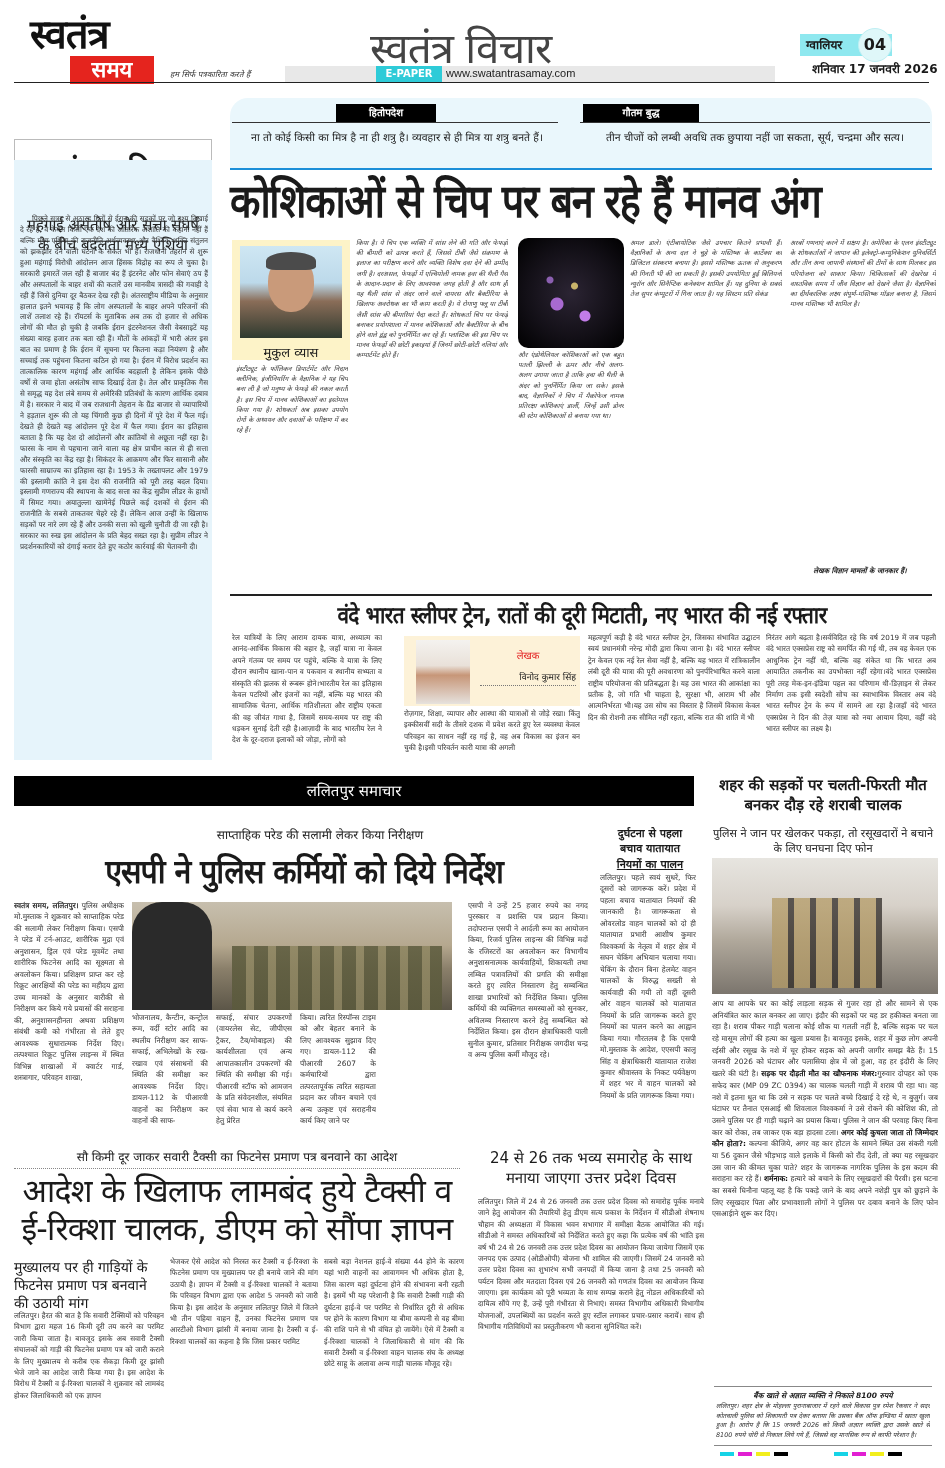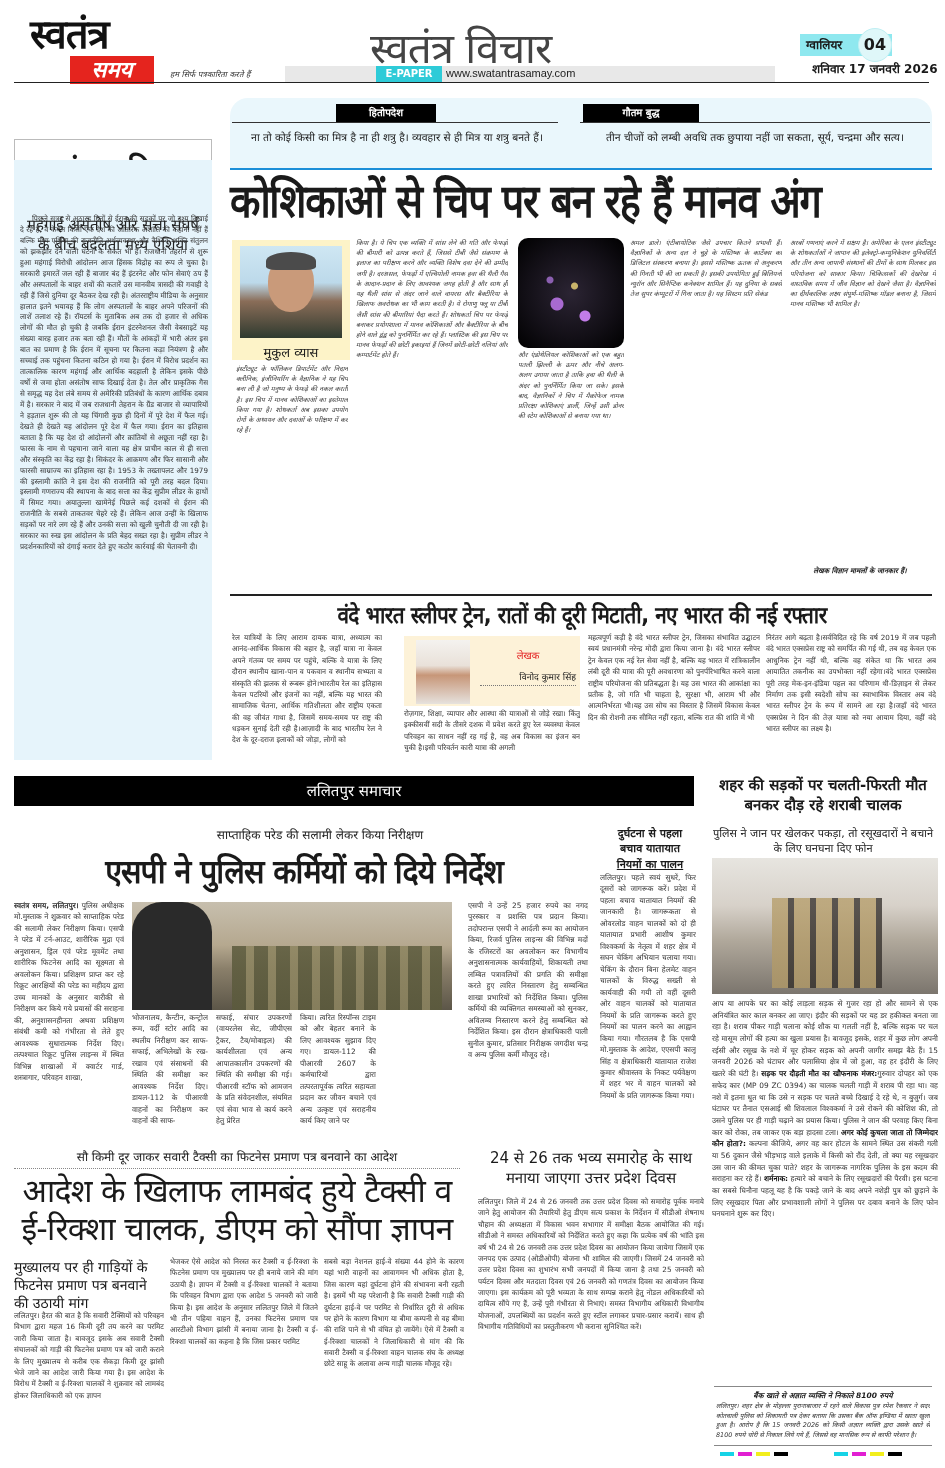--- a/index.html
+++ b/index.html
@@ -2,21 +2,21 @@
 <html><head>
 <meta charset="utf-8">
 <style>
   * { box-sizing: border-box; margin: 0; padding: 0; }
   html, body { width: 945px; height: 1468px; background: #ffffff; overflow: hidden; }
   body { position: relative; font-family: "DejaVu Sans", sans-serif; color: #1a1a1a; }
   .abs { position: absolute; }
 
   
   .logo-top { left: 30px; top: 14px; font-size: 40px; font-weight: bold; font-family: "DejaVu Serif", serif; color: #111; letter-spacing: -1px; line-height: 1; }
-  .logo-bot { left: 70px; top: 56px; width: 84px; height: 28px; background: #e5241e; color: #fff; font-size: 22px; font-weight: bold; text-align: center; line-height: 28px; font-style: italic; }
+  .logo-bot { left: 70px; top: 56px; width: 84px; height: 28px; background: #e5241e; color: #fff; font-size: 22px; font-weight: bold; text-align: center; line-height: 28px; }
   .tagline { left: 170px; top: 68px; font-size: 8px; font-style: italic; color: #333; font-family: "DejaVu Serif", serif; }
   .master-title { left: 370px; top: 18px; font-size: 42px; color: #444; font-family: "DejaVu Sans", sans-serif; letter-spacing: -1px; }
   .epaper-bar { left: 285px; top: 66px; width: 490px; height: 16px; background: #e8e8e8; }
   .epaper-tag { left: 376px; top: 66px; width: 66px; height: 16px; background: #2ecbd8; color: #fff; font-size: 10px; font-weight: bold; text-align: center; line-height: 16px; }
   .epaper-url { left: 446px; top: 67px; font-size: 11px; color: #222; font-family: "Liberation Sans", sans-serif; }
   .masthead-rule { left: 14px; top: 82px; width: 915px; height: 1px; background: #222; }
   .city-badge { left: 800px; top: 34px; width: 92px; height: 22px; background: #8fe8ef; font-size: 12px; font-weight: bold; line-height: 22px; padding-left: 6px; }
   .page-num { left: 858px; top: 28px; width: 34px; height: 34px; border-radius: 50%; background: #dff7f9; border: 1px solid #bfeff3; font-size: 16px; font-weight: bold; text-align: center; line-height: 32px; }
   .date-line { left: 812px; top: 60px; font-size: 12px; font-weight: bold; }
 
@@ -189,21 +189,21 @@
 </div>
 <div class="abs sp-col side-col">ललितपुर। पहले स्वयं सुधरें, फिर दूसरों को जागरूक करें। प्रदेश में पहला बचाव यातायात नियमों की जानकारी है। जागरूकता से ओवरलोड वाहन चालकों को दो ही यातायात प्रभारी आशीष कुमार विश्वकर्मा के नेतृत्व में शहर क्षेत्र में सघन चेकिंग अभियान चलाया गया। चेकिंग के दौरान बिना हेलमेट वाहन चालकों के विरुद्ध सख्ती से कार्यवाही की गयी तो वहीं दूसरी ओर वाहन चालकों को यातायात नियमों के प्रति जागरूक करते हुए नियमों का पालन करने का आह्वान किया गया। गौरतलब है कि एसपी मो.मुस्ताक के आदेश, एएसपी कालू सिंह व क्षेत्राधिकारी यातायात राजेश कुमार श्रीवास्तव के निकट पर्यवेक्षण में शहर भर में वाहन चालकों को नियमों के प्रति जागरूक किया गया।</div>
 
 <div class="abs rc-head">शहर की सड़कों पर चलती-फिरती मौत बनकर दौड़ रहे शराबी चालक</div>
 <div class="abs rc-sub">पुलिस ने जान पर खेलकर पकड़ा, तो रसूखदारों ने बचाने के लिए घनघना दिए फोन</div>
 <div class="abs rc-photo"></div>
 <div class="abs rc-body">
   <span>आप या आपके घर का कोई लाड़ला सड़क से गुजर रहा हो और सामने से एक अनियंत्रित कार काल बनकर आ जाए। इंदौर की सड़कों पर यह डर हकीकत बनता जा रहा है। शराब पीकर गाड़ी चलाना कोई शौक या गलती नहीं है, बल्कि सड़क पर चल रहे मासूम लोगों की हत्या का खुला प्रयास है। बावजूद इसके, शहर में कुछ लोग अपनी रईसी और रसूख के नशे में चूर होकर सड़क को अपनी जागीर समझ बैठे हैं। 15 जनवरी 2026 को घंटाघर और पलासिया क्षेत्र में जो हुआ, वह हर इंदौरी के लिए खतरे की घंटी है।</span>
   <b>सड़क पर दौड़ती मौत का खौफनाक मंजर:</b><span>गुरुवार दोपहर को एक सफेद कार (MP 09 ZC 0394) का चालक चलती गाड़ी में शराब पी रहा था। वह नशे में इतना धुत था कि उसे न सड़क पर चलते बच्चे दिखाई दे रहे थे, न बुजुर्ग। जब घंटाघर पर तैनात एसआई श्री शिवलाल विश्वकर्मा ने उसे रोकने की कोशिश की, तो उसने पुलिस पर ही गाड़ी चढ़ाने का प्रयास किया। पुलिस ने जान की परवाह किए बिना कार को रोका, तब जाकर एक बड़ा हादसा टला।</span>
   <b>अगर कोई कुचला जाता तो जिम्मेदार कौन होता?:</b> <span>कल्पना कीजिये, अगर वह कार होटल के सामने स्थित उस संकरी गली या 56 दुकान जैसे भीड़भाड़ वाले इलाके में किसी को रौंद देती, तो क्या यह रसूखदार उस जान की कीमत चुका पाते? शहर के जागरूक नागरिक पुलिस के इस कदम की सराहना कर रहे हैं।</span>
-  <b>शर्मनाक:</b> <span>हत्यारे को बचाने के लिए रसूखदारों की पैरवी। इस घटना का सबसे घिनौना पहलू यह है कि पकड़े जाने के बाद अपने नशेड़ी पुत्र को छुड़ाने के लिए रसूखदार पिता और प्रभावशाली लोगों ने पुलिस पर दबाव बनाने के लिए फोन घनघनाने शुरू कर दिए।</span>
+  <b>शर्मनाक:</b> <span>हत्यारे को बचाने के लिए रसूखदारों की पैरवी। इस घटना का सबसे घिनौना पहलू यह है कि पकड़े जाने के बाद अपने नशेड़ी पुत्र को छुड़ाने के लिए रसूखदार पिता और प्रभावशाली लोगों ने पुलिस पर दबाव बनाने के लिए फोन एसआईाने शुरू कर दिए।</span>
 </div>
 
 <div class="abs tx-sub">सौ किमी दूर जाकर सवारी टैक्सी का फिटनेस प्रमाण पत्र बनवाने का आदेश</div>
 <div class="abs tx-head">आदेश के खिलाफ लामबंद हुये टैक्सी व ई-रिक्शा चालक, डीएम को सौंपा ज्ञापन</div>
 <div class="abs tx-sub2">मुख्यालय पर ही गाड़ियों के फिटनेस प्रमाण पत्र बनवाने की उठायी मांग</div>
 <div class="abs tx-col tx1">ललितपुर। हैरत की बात है कि सवारी टैक्सियों को परिवहन विभाग द्वारा महज 16 किमी दूरी तय करने का परमिट जारी किया जाता है। बावजूद इसके अब सवारी टैक्सी संचालकों को गाड़ी की फिटनेस प्रमाण पत्र को जारी कराने के लिए मुख्यालय से करीब एक सैकड़ा किमी दूर झांसी भेजे जाने का आदेश जारी किया गया है। इस आदेश के विरोध में टैक्सी व ई-रिक्शा चालकों ने शुक्रवार को लामबंद होकर जिलाधिकारी को एक ज्ञापन</div>
 <div class="abs tx-col tx2">भेजकर ऐसे आदेश को निरस्त कर टैक्सी व ई-रिक्शा के फिटनेस प्रमाण पत्र मुख्यालय पर ही बनाये जाने की मांग उठायी है। ज्ञापन में टैक्सी व ई-रिक्शा चालकों ने बताया कि परिवहन विभाग द्वारा एक आदेश 5 जनवरी को जारी किया है। इस आदेश के अनुसार ललितपुर जिले में जितने भी तीन पहिया वाहन हैं, उनका फिटनेस प्रमाण पत्र आरटीओ विभाग झांसी में बनाया जाना है। टैक्सी व ई-रिक्शा चालकों का कहना है कि जिस प्रकार परमिट</div>
 <div class="abs tx-col tx3">सबसे बड़ा नेशनल हाई-वे संख्या 44 होने के कारण यहां भारी वाहनों का आवागमन भी अधिक होता है, जिस कारण यहां दुर्घटना होने की संभावना बनी रहती है। इसमें भी यह परेशानी है कि सवारी टैक्सी गाड़ी की दुर्घटना हाई-वे पर परमिट से निर्धारित दूरी से अधिक पर होने के कारण विभाग या बीमा कम्पनी से वह बीमा की राशि पाने से भी वंचित हो जायेंगे। ऐसे में टैक्सी व ई-रिक्शा चालकों ने जिलाधिकारी से मांग की कि सवारी टैक्सी व ई-रिक्शा वाहन चालक संघ के अध्यक्ष छोटे साहू के अलावा अन्य गाड़ी चालक मौजूद रहे।</div>
 
 <div class="abs up-head">24 से 26 तक भव्य समारोह के साथ मनाया जाएगा उत्तर प्रदेश दिवस</div>

